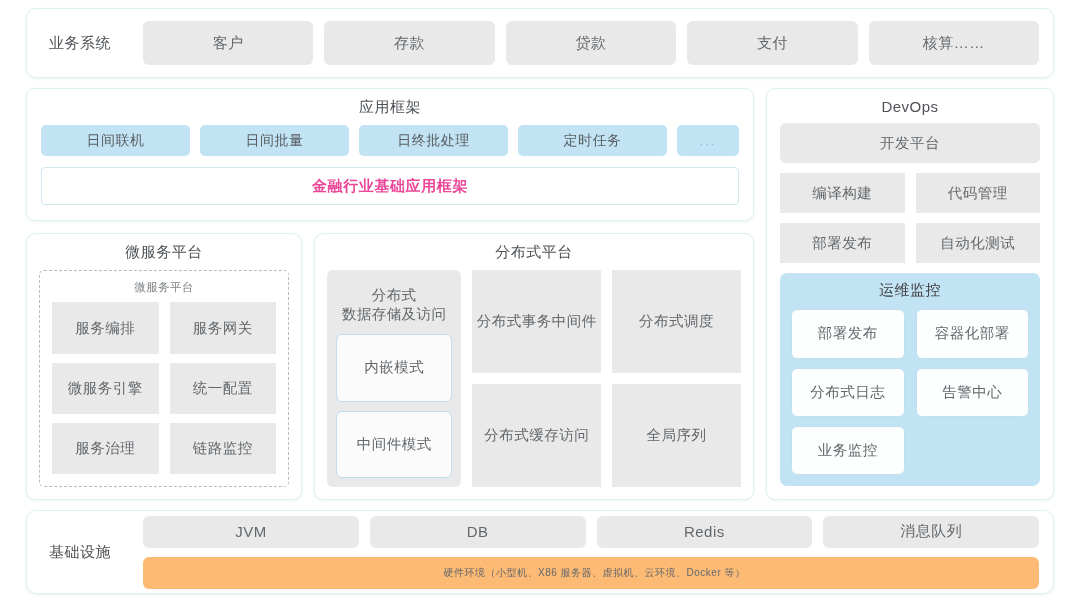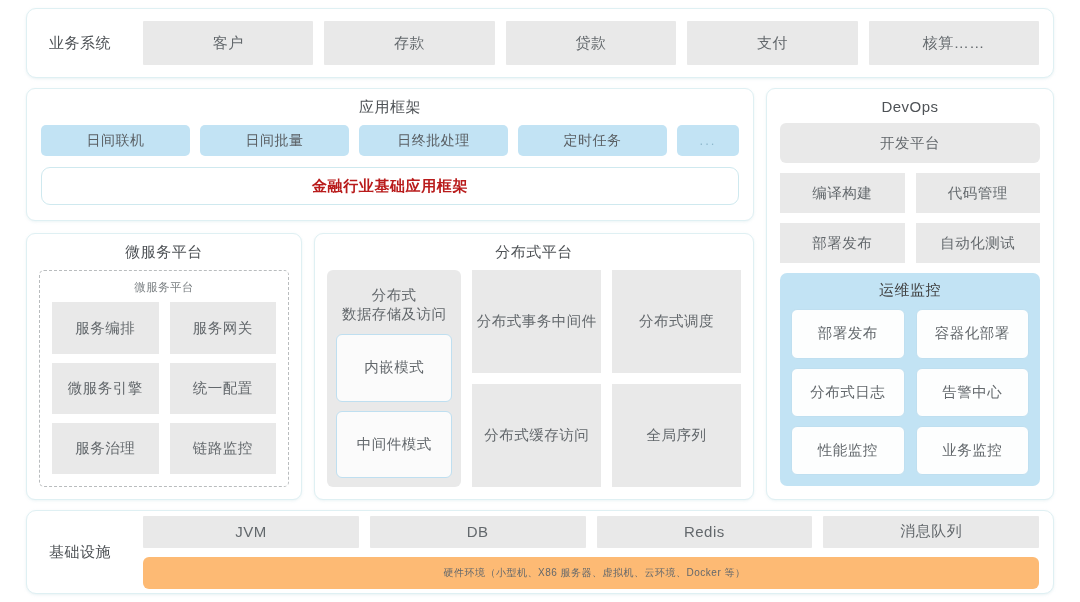--- a/index.html
+++ b/index.html
@@ -53,21 +53,21 @@
   }
   .biz-chips {
     display: flex;
     flex: 1 1 auto;
     gap: 11px;
     height: 44px;
   }
   .chip-gray {
     flex: 1 1 0;
     background: #e9e9e9;
-    border-radius: 1px;
+    border-radius: 6px;
     display: flex;
     align-items: center;
     justify-content: center;
     font-size: 15px;
     color: #63686c;
     letter-spacing: .5px;
   }
 
   
   .mid {
@@ -121,27 +121,27 @@
     align-items: center;
     justify-content: center;
     font-size: 14px;
     color: #5a5f63;
     letter-spacing: .5px;
   }
   .chip-blue.narrow { flex: 0 0 62px; color: #8fb9cd; letter-spacing: 2px; font-size: 13px; }
   .fin-bar {
     height: 36px;
     border: 1.3px solid #cfe9ef;
-    border-radius: 9px;
+    border-radius: 4px;
     display: flex;
     align-items: center;
     justify-content: center;
     font-size: 15px;
     font-weight: bold;
-    color: #b91c1c;
+    color: #ec4899;
     letter-spacing: .6px;
   }
 
   
   .platrow {
     display: flex;
     gap: 12px;
     flex: 1 1 auto;
     min-height: 0;
   }
@@ -425,21 +425,20 @@
             <div class="cell-gray">部署发布</div>
             <div class="cell-gray">自动化测试</div>
           </div>
           <div class="ops-block">
             <div class="ops-title">运维监控</div>
             <div class="ops-grid">
               <div class="ops-cell">部署发布</div>
               <div class="ops-cell">容器化部署</div>
               <div class="ops-cell">分布式日志</div>
               <div class="ops-cell">告警中心</div>
-              <div class="ops-cell">性能监控</div>
               <div class="ops-cell">业务监控</div>
             </div>
           </div>
         </div>
       </div>
     </div>
 
   </div>
 
   <div class="shell infra-row">

